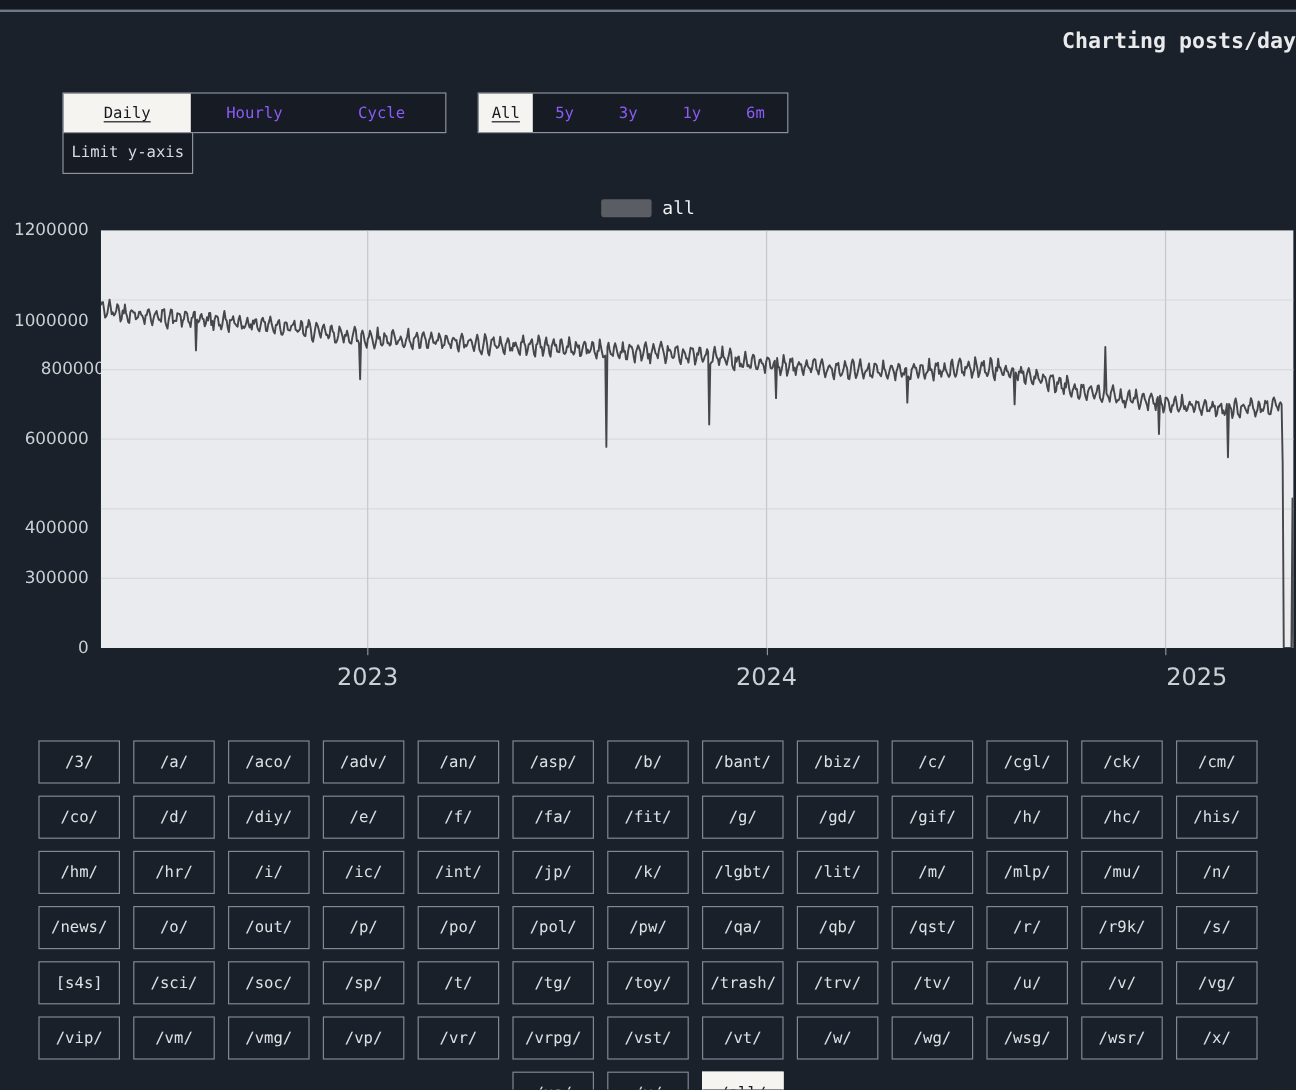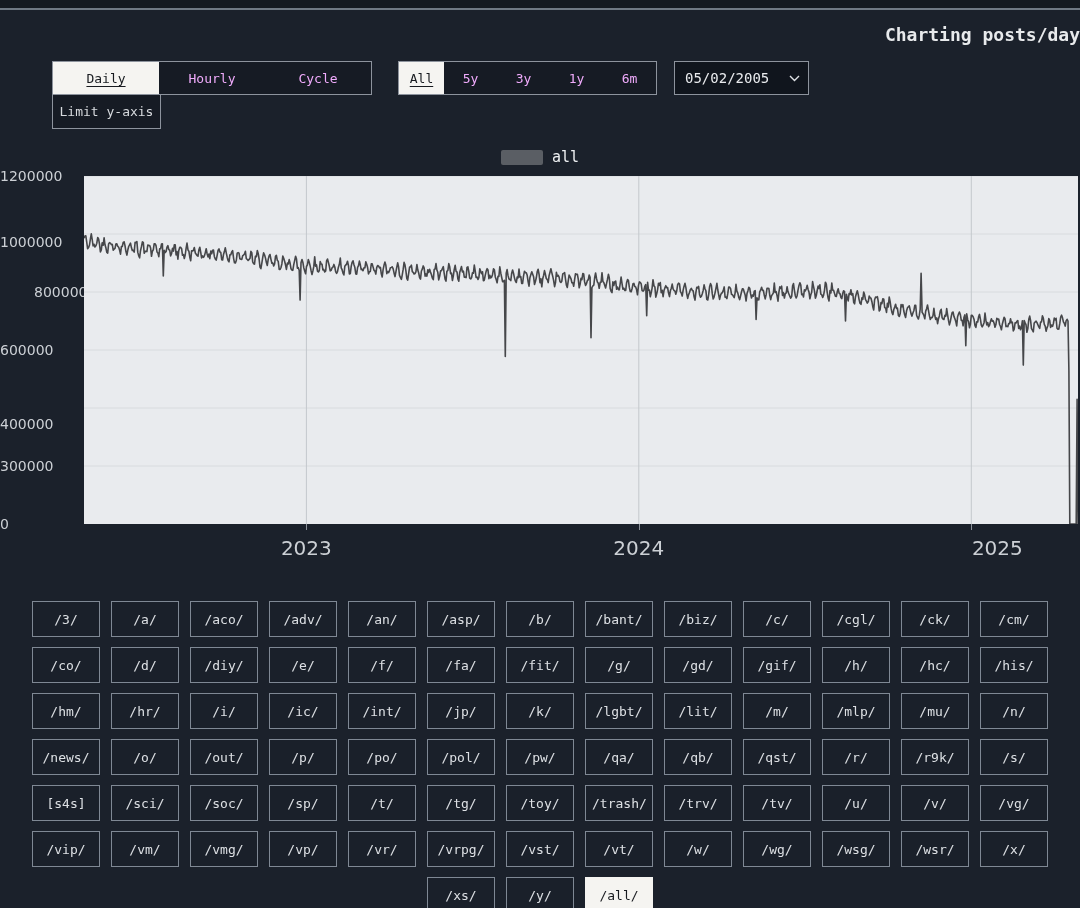--- a/index.html
+++ b/index.html
@@ -8,26 +8,26 @@
     width:1080px; height:908px; overflow:hidden;
     background:#1b212b;
     font-family:"DejaVu Sans Mono","Liberation Mono",monospace;
     color:#dde0e4;
   }
   .top-strip { height:8px; background:#141921; }
   .top-line  { height:2px; background:#6f7884; }
 
   .page-title { margin:14px 0 0 44px; font-size:18px; color:#e8eaec; letter-spacing:0;text-align:right; }
 
-  .controls { display:flex; align-items:flex-start; margin:16px 0 0 52px; }
+  .controls { display:flex; align-items:flex-start; margin:32px 0 0 52px; }
   .mode-col { display:flex; flex-direction:column; align-items:flex-start; }
 
   .btn-group { display:inline-flex; border:1px solid #8d939d; background:#161b24; }
   .gbtn {
-    height:32px; border:none; background:transparent; color:#f0abfc;
+    height:32px; border:none; background:transparent; color:#8b5cf6;
     font-family:inherit; font-size:13px; cursor:pointer; padding:0;
   }
   .gbtn.sel {
     background:#f5f4f1; color:#171a1f;
     text-decoration:underline; text-underline-offset:3px;
   }
   .mode-btn  { width:106px; }
   .range-btn { width:53px; }
   .range-btn.sel { width:45px; }
   .range-group { margin-left:26px; }
@@ -50,21 +50,21 @@
   .chev { position:absolute; right:9px; top:14px; pointer-events:none; }
 
   .legend { display:flex; justify-content:center; align-items:center; gap:9px; margin-top:19px; cursor:pointer; }
   .legend .swatch { width:42px; height:15px; border-radius:2px; }
   .legend .lab { font-size:15px; color:#eef0f2; }
 
   .chart-wrap { position:relative; margin-top:10px; height:386px;
     font-family:"DejaVu Sans","Liberation Sans",sans-serif; }
   .plot { position:absolute; left:84px; top:0; width:994px; height:348px; }
   .plot svg { display:block; }
-  .ylabel { position:absolute; width:74px; 
+  .ylabel { position:absolute; width:74px; text-align:right;
     font-size:14px; color:#ccd0d5; transform:translateY(-50%); }
   .xlabel { position:absolute; top:360px; transform:translateX(-50%);
     font-size:20px; color:#ccd0d5; }
   .xtick { position:absolute; top:348px; width:1px; height:6px; background:#8a9099; }
 
   .boards {
     width:1032px; margin:39px auto 0;
     display:flex; flex-wrap:wrap; justify-content:center;
     column-gap:11px; row-gap:10px;
   }
@@ -92,41 +92,35 @@
       </div>
     <button class="limit-btn">Limit y-axis</button>
   </div>
   <div class="btn-group range-group" id="range-group">
       <button class="gbtn range-btn sel">All</button>
       <button class="gbtn range-btn">5y</button>
       <button class="gbtn range-btn">3y</button>
       <button class="gbtn range-btn">1y</button>
       <button class="gbtn range-btn">6m</button>
     </div>
-  <div class="sel-wrap">
-    <select id="date-from"><option>05/02/2005</option></select>
-    <svg class="chev" width="11" height="7" viewBox="0 0 11 7">
-      <polyline points="1,1 5.5,5.5 10,1" fill="none" stroke="#dfe2e6" stroke-width="1.4"></polyline>
-    </svg>
-  </div>
 </div>
 
 <div class="legend">
   <div class="swatch" id="legend-swatch" style="background: rgb(90, 94, 100);"></div>
   <div class="lab">all</div>
 </div>
 
 <div class="chart-wrap">
   <div id="ylabels">
       <div class="ylabel" style="top: 348px;">0</div>
       <div class="ylabel" style="top: 290px;">300000</div>
       <div class="ylabel" style="top: 232px; margin-top: 16px;">400000</div>
       <div class="ylabel" style="top: 174px;">600000</div>
       <div class="ylabel" style="top: 116px; padding-left: 34px;">800000</div>
-      <div class="ylabel" style="top: 66px;">1000000</div>
+      <div class="ylabel" style="top: 76px;">1000000</div>
       <div class="ylabel" style="top: 0px;">1200000</div>
     </div>
   <div class="plot" id="plot">
       <svg width="994" height="348" viewBox="0 0 994 348">
      <rect x="0" y="0" width="994" height="348" fill="#e9ebee"></rect>
         <line x1="0" y1="290.0" x2="994" y2="290.0" stroke="#d8dbde" stroke-width="1"></line>
         <line x1="0" y1="232.0" x2="994" y2="232.0" stroke="#d8dbde" stroke-width="1"></line>
         <line x1="0" y1="174.0" x2="994" y2="174.0" stroke="#d8dbde" stroke-width="1"></line>
         <line x1="0" y1="116.0" x2="994" y2="116.0" stroke="#d8dbde" stroke-width="1"></line>
         <line x1="0" y1="58.0" x2="994" y2="58.0" stroke="#d8dbde" stroke-width="1"></line>

